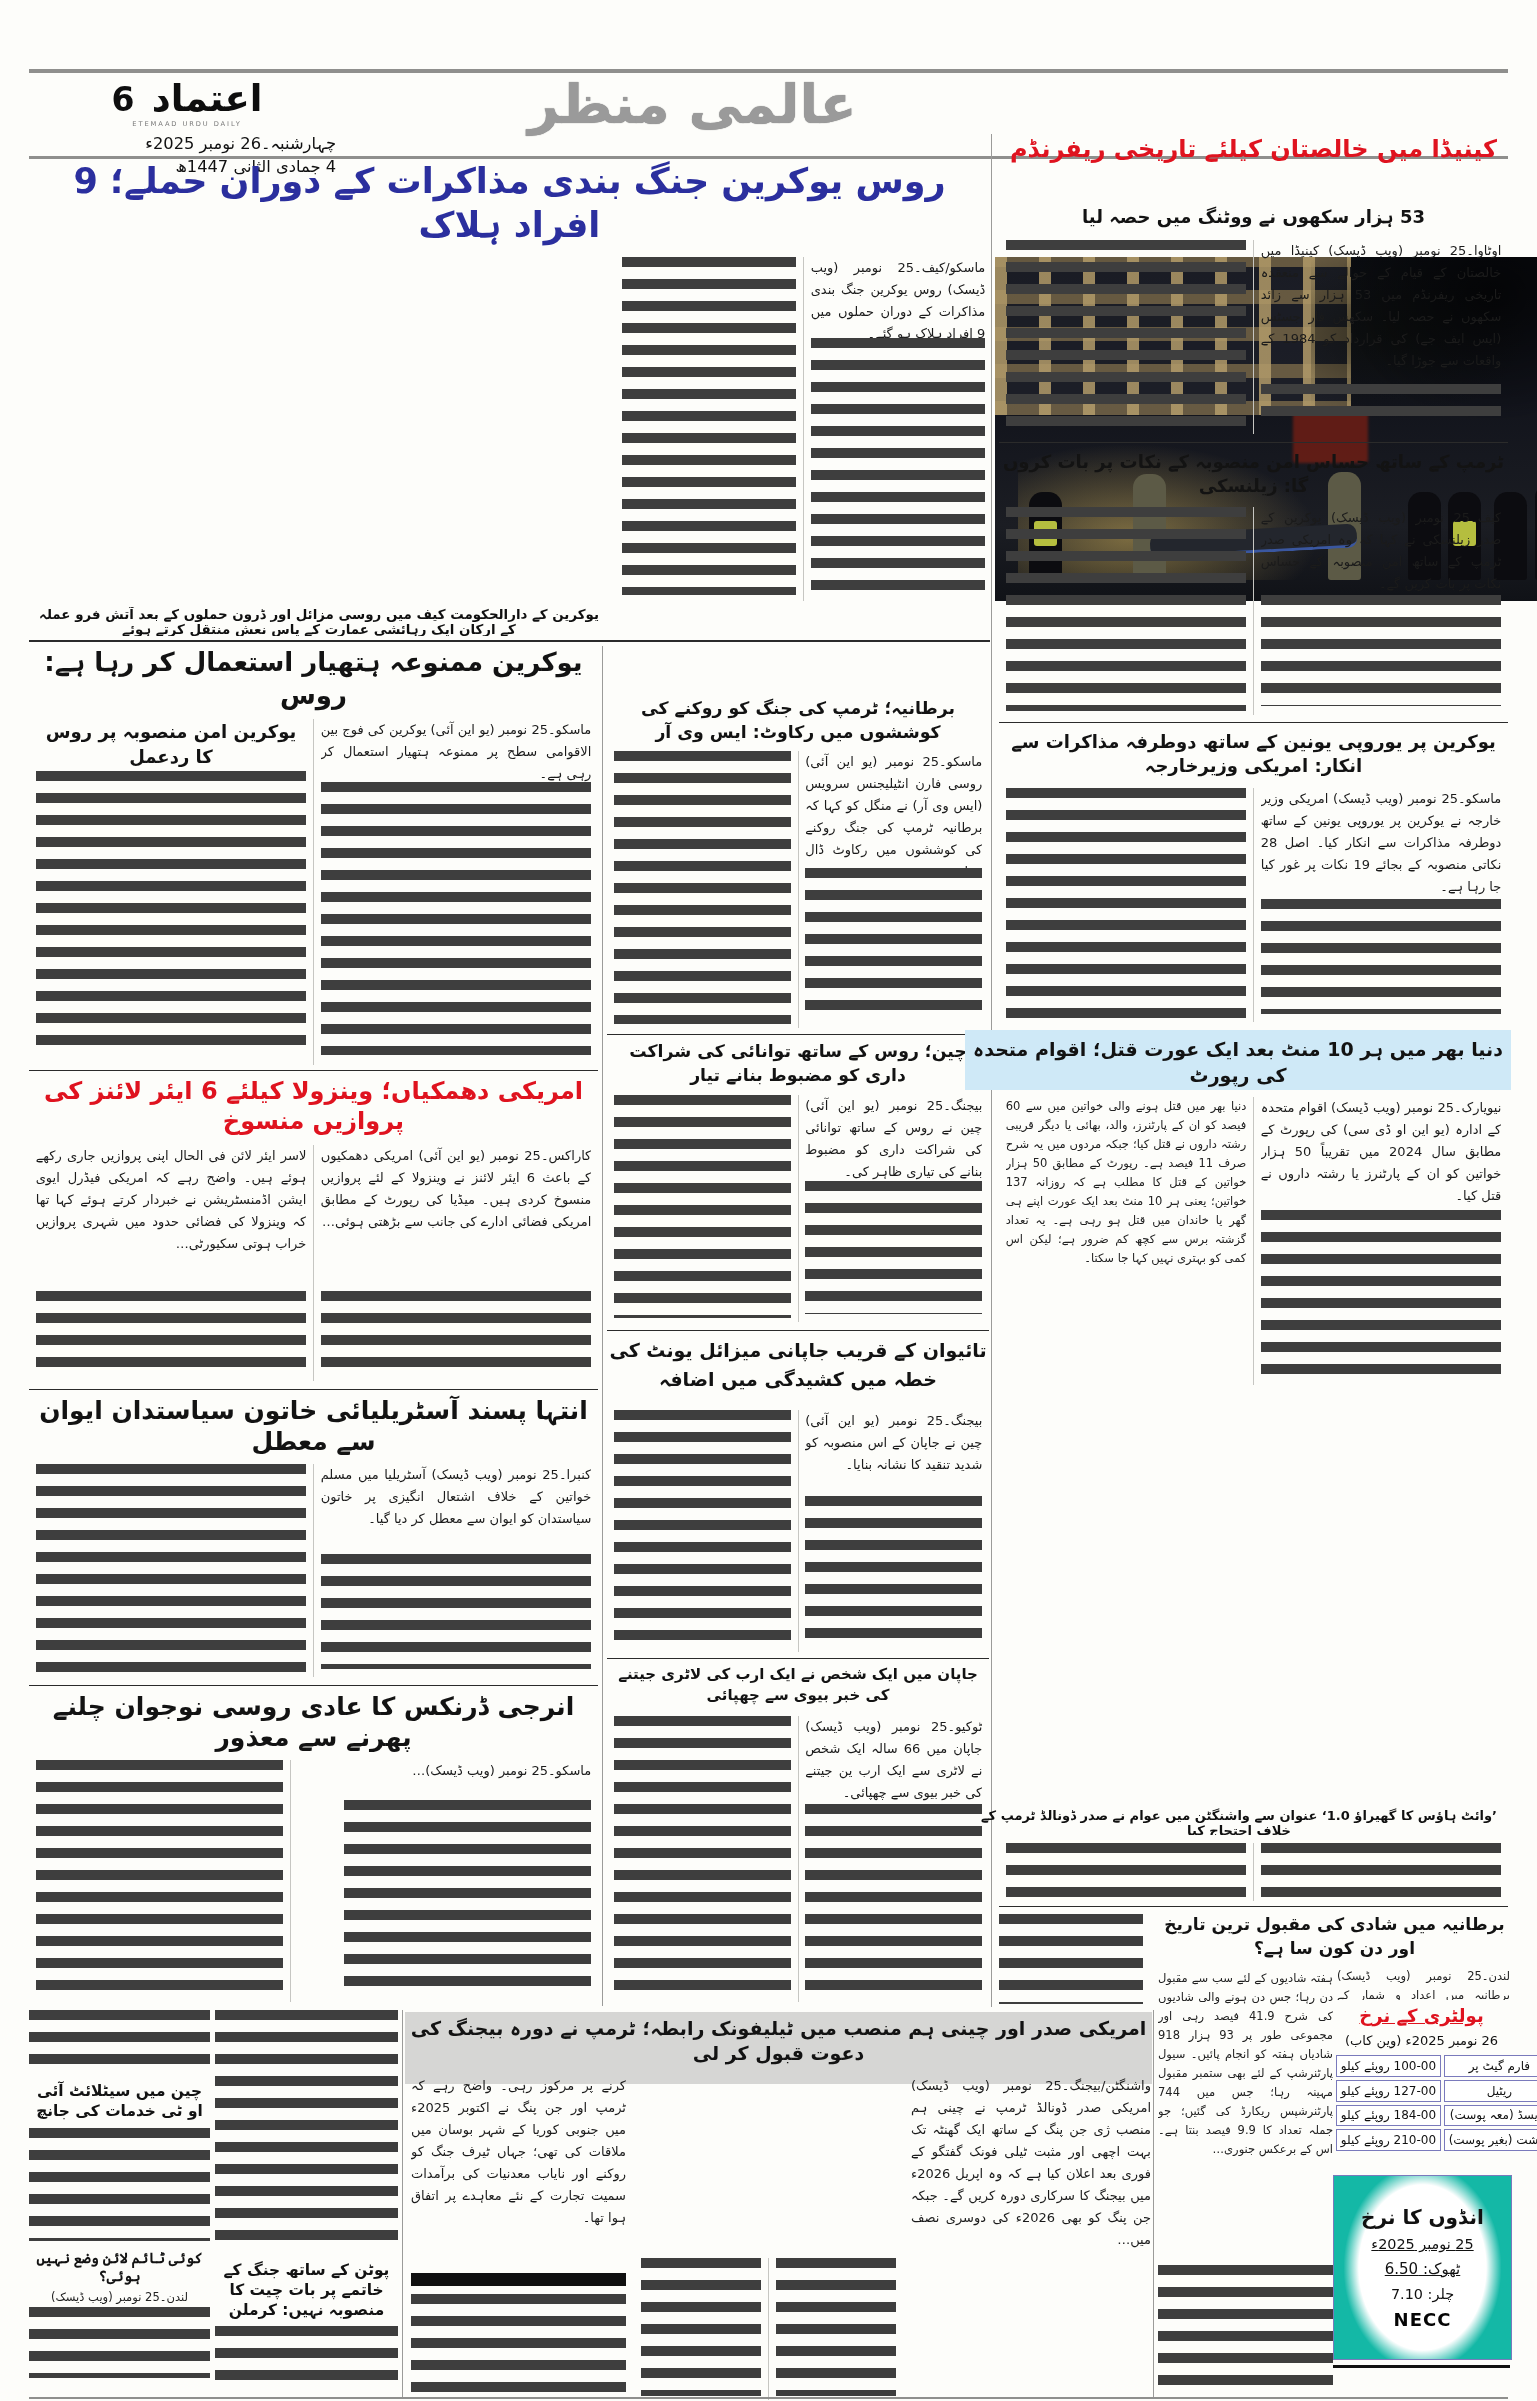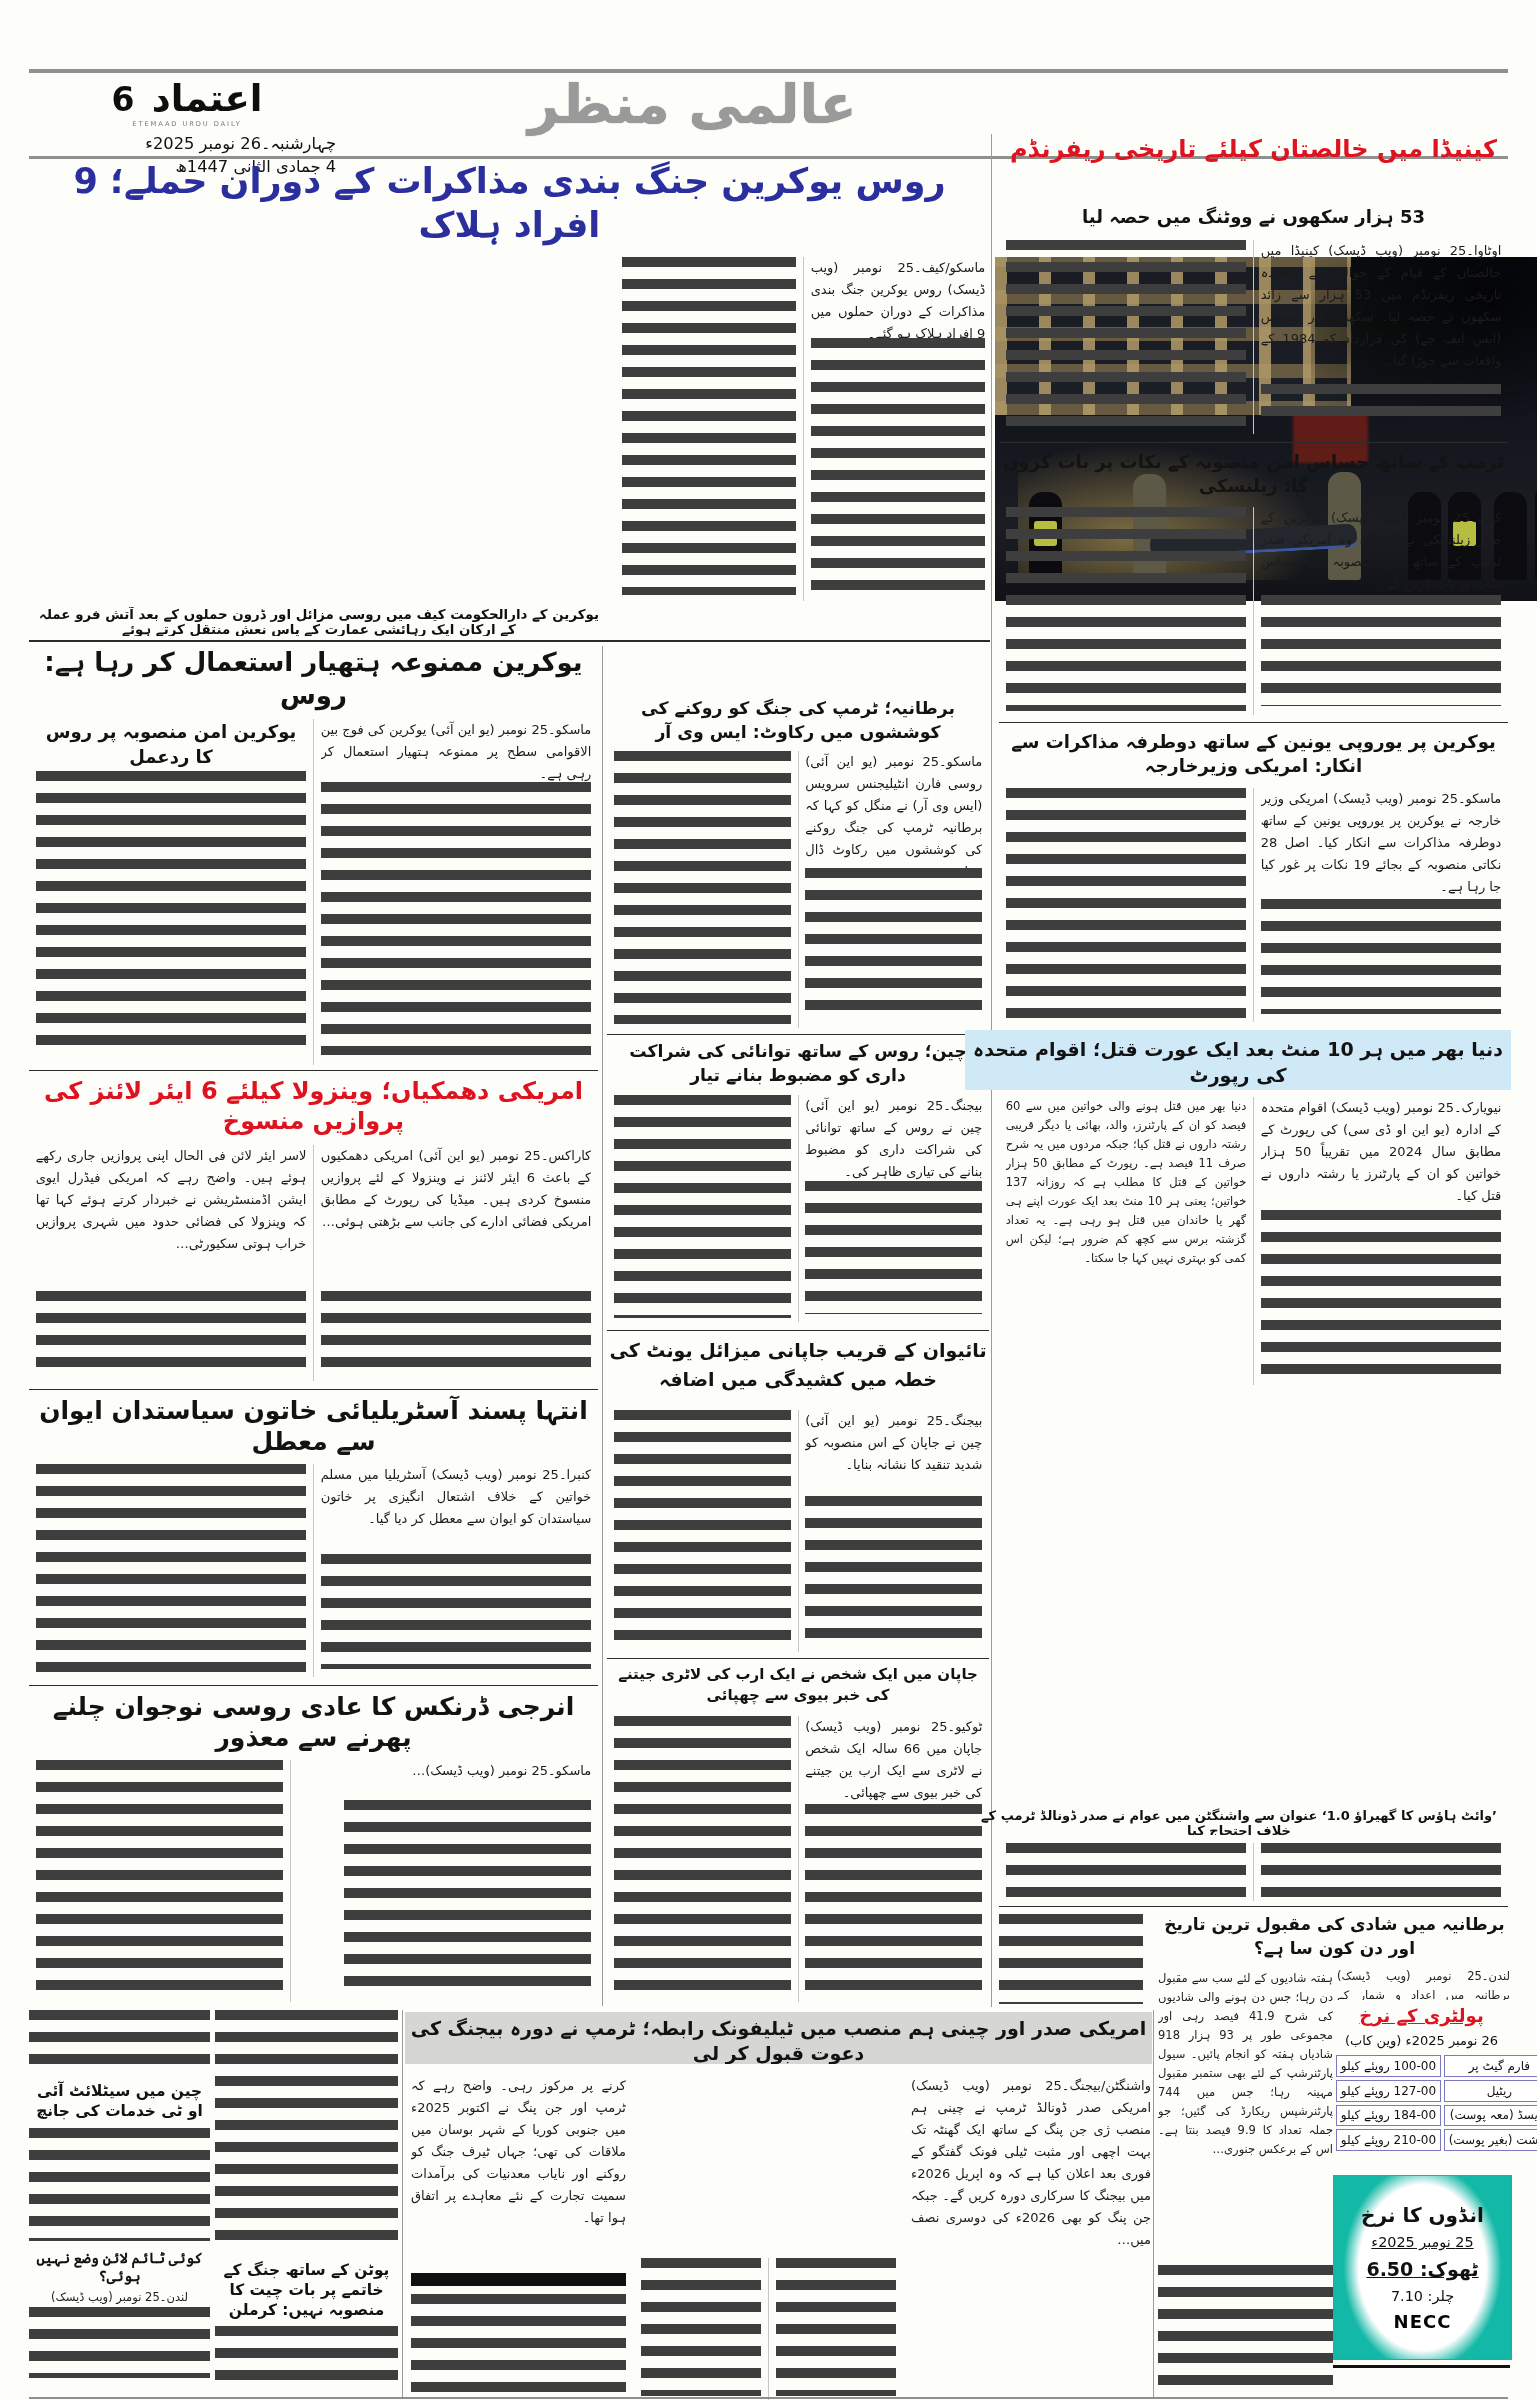--- a/index.html
+++ b/index.html
@@ -301,28 +301,28 @@
         <td>گوشت (بغیر پوست)</td>
         <td>210-00 روپئے کیلو</td>
       </tr>
     </tbody>
   </table>
 
   <div class="abs eggsbox" style="left:1333px;top:2175px;width:177px;height:183px;">
     <div class="eggsoval">
       <div style="font-size:20px;font-weight:bold;color:#111;">انڈوں کا نرخ</div>
       <div class="u" style="font-size:14.4px;color:#111;">25 نومبر 2025ء</div>
-      <div class="u" style="font-size:19px;color:#111;font-weight:bold;">ٹھوک: 6.50</div>
+      <div class="u" style="font-size:15px;color:#111;">ٹھوک: 6.50</div>
       <div style="font-size:14.4px;color:#111;">چلر: 7.10</div>
       <div style="font-size:18px;font-weight:bold;letter-spacing:1px;color:#050505;direction:ltr;">NECC</div>
     </div>
   </div>
   <div class="abs" style="left:1333px;top:2365px;width:177px;height:2.9px;background:#111;"></div>
 
-  <div class="abs hl hl-black" style="left:405px;top:2012px;width:747px;height:52px;font-size:19px;line-height:25px;background:#d6d6d4;padding-top:3.8px;box-sizing:border-box;">امریکی صدر اور چینی ہم منصب میں ٹیلیفونک رابطہ؛ ٹرمپ نے دورہ بیجنگ کی دعوت قبول کر لی</div>
+  <div class="abs hl hl-black" style="left:405px;top:2012px;width:747px;height:72px;font-size:19px;line-height:25px;background:#d6d6d4;padding-top:3.8px;box-sizing:border-box;">امریکی صدر اور چینی ہم منصب میں ٹیلیفونک رابطہ؛ ٹرمپ نے دورہ بیجنگ کی دعوت قبول کر لی</div>
 
   <div class="abs" style="left:911px;top:2075px;width:240px;height:325px;">
     <p class="lead" style="height:321px;">واشنگٹن/بیجنگ۔25 نومبر (ویب ڈیسک) امریکی صدر ڈونالڈ ٹرمپ نے چینی ہم منصب ژی جن پنگ کے ساتھ ایک گھنٹہ تک بہت اچھی اور مثبت ٹیلی فونک گفتگو کے فوری بعد اعلان کیا ہے کہ وہ اپریل 2026ء میں بیجنگ کا سرکاری دورہ کریں گے۔ جبکہ جن پنگ کو بھی 2026ء کی دوسری نصف میں…</p>
   </div>
   <div class="abs" style="left:411px;top:2075px;width:215px;height:325px;">
     <p class="lead" style="height:192px;">کرنے پر مرکوز رہی۔ واضح رہے کہ ٹرمپ اور جن پنگ نے اکتوبر 2025ء میں جنوبی کوریا کے شہر بوسان میں ملاقات کی تھی؛ جہاں ٹیرف جنگ کو روکنے اور نایاب معدنیات کی برآمدات سمیت تجارت کے نئے معاہدے پر اتفاق ہوا تھا۔</p>
     <div class="gb" style="height:15.4px;margin:5.8px 0;"></div>
     <div class="g" style="height:100px;"></div>
   </div>
   <div class="abs cols" style="left:634px;top:2258px;width:269px;height:142px;">

